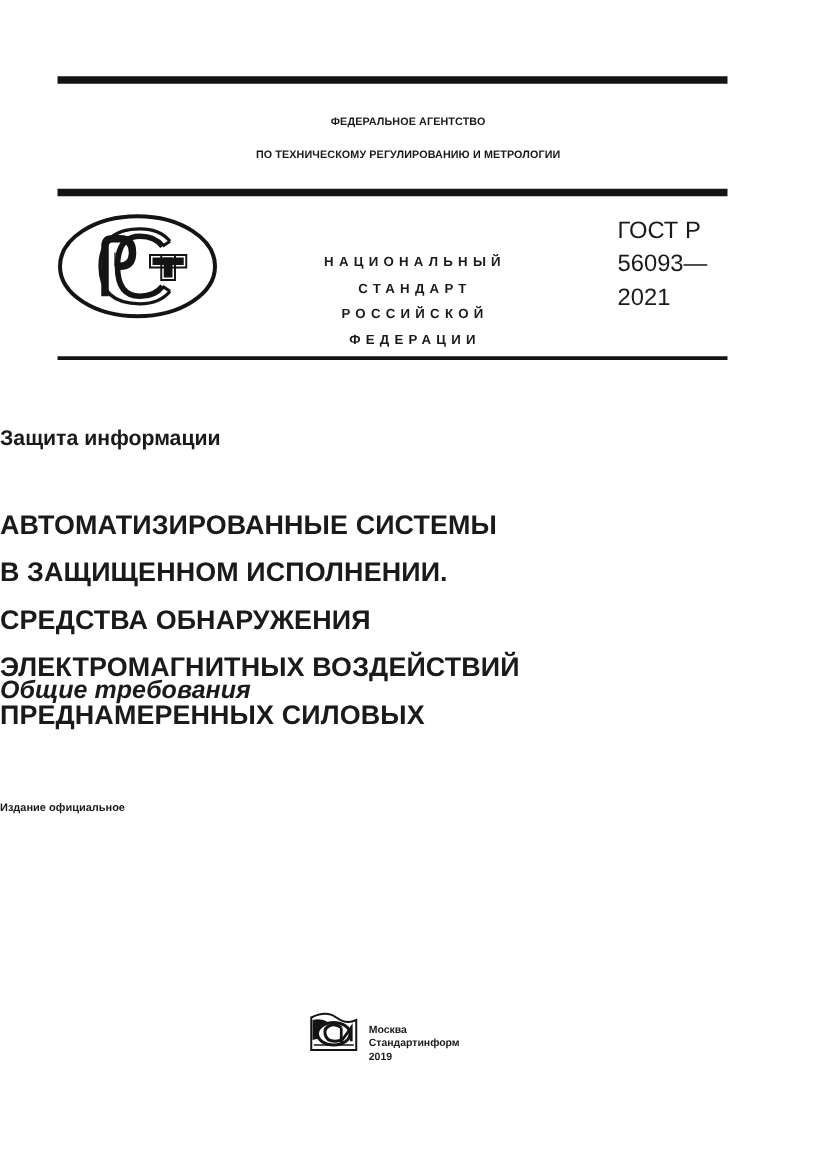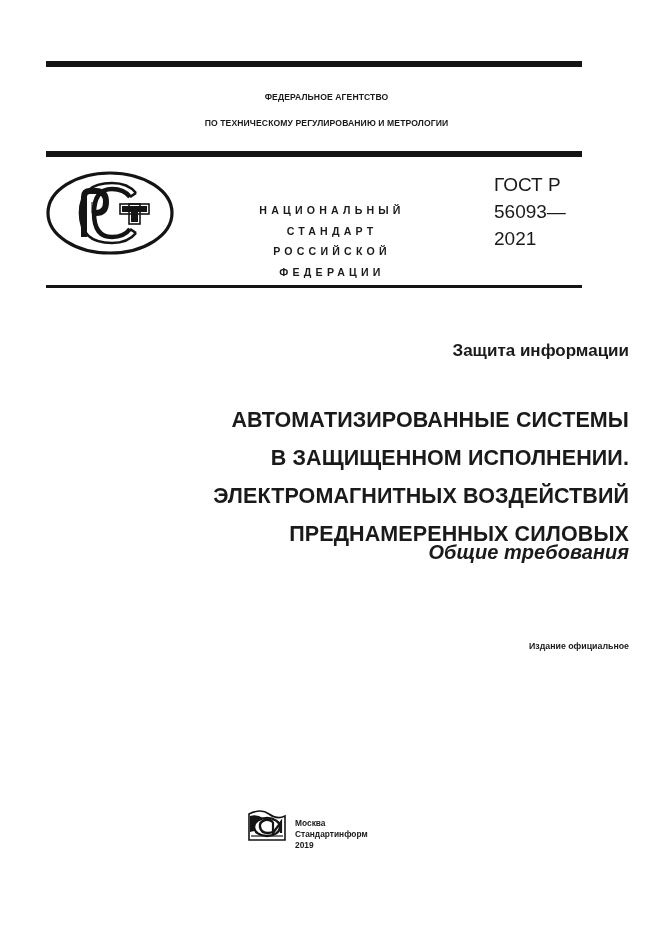--- a/index.html
+++ b/index.html
@@ -68,21 +68,21 @@
       font-weight: normal;
       font-size: 19px;
       line-height: 27px;
     }
     .gost div { white-space: nowrap; }
 
     .center-text {
       position: absolute;
       left: 0;
       width: 629px;
-      text-align: right;
+      text-align: left;
       font-weight: bold;
     }
     #subject { top: 341px; font-size: 17px; }
     #title {
       top: 395px;
       font-size: 21.5px;
       line-height: 26px;
       letter-spacing: 0.1px;
     }
     #title div { white-space: nowrap; margin-top: 12px; }
@@ -155,20 +155,21 @@
   <div>2021</div>
 </div>
 
 <div class="rule thin" id="rule-bottom"></div>
 
 <div class="center-text" id="subject">Защита информации</div>
 
 <div class="center-text" id="title">
   <div>АВТОМАТИЗИРОВАННЫЕ СИСТЕМЫ</div>
   <div>В ЗАЩИЩЕННОМ ИСПОЛНЕНИИ.</div>
+  <div>СРЕДСТВА ОБНАРУЖЕНИЯ</div>
   <div>ЭЛЕКТРОМАГНИТНЫХ ВОЗДЕЙСТВИЙ</div>
   <div>ПРЕДНАМЕРЕННЫХ СИЛОВЫХ</div>
 </div>
 
 <div class="center-text" id="subtitle">Общие требования</div>
 
 <div class="center-text" id="edition">Издание официальное</div>
 
 <div class="publisher">
   <svg class="publisher-logo" viewBox="0 0 42 36" xmlns="http://www.w3.org/2000/svg">

